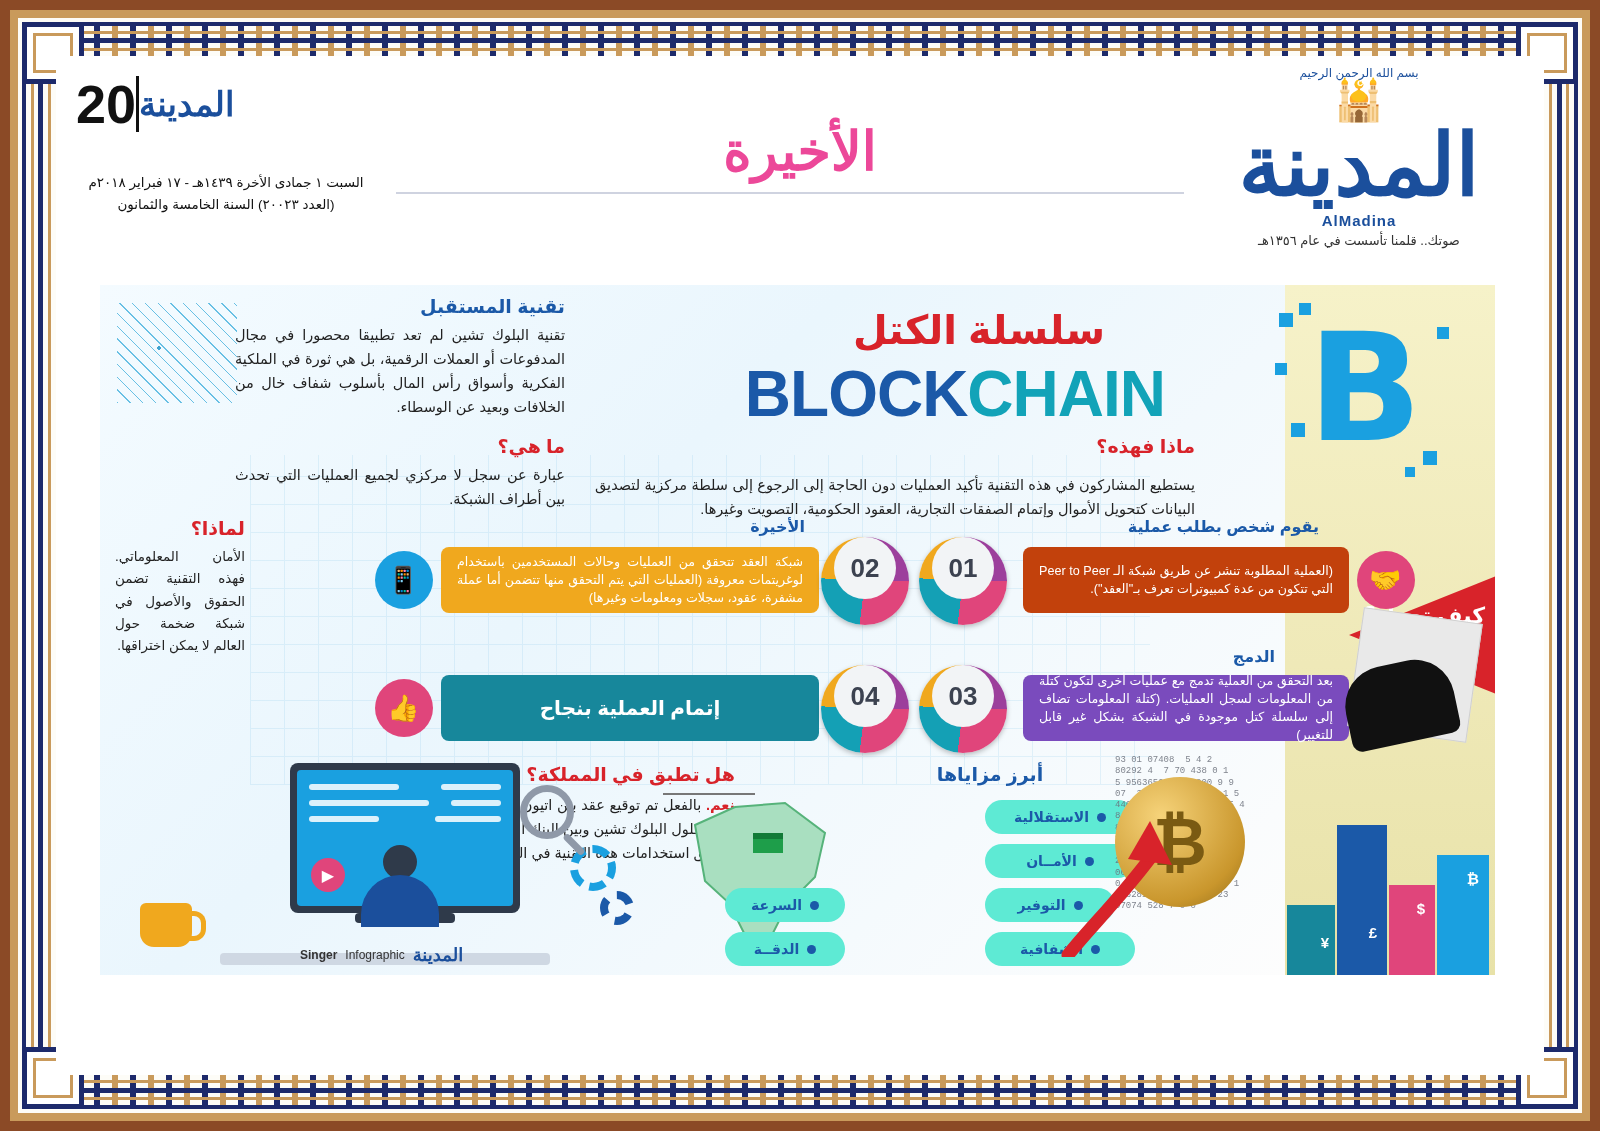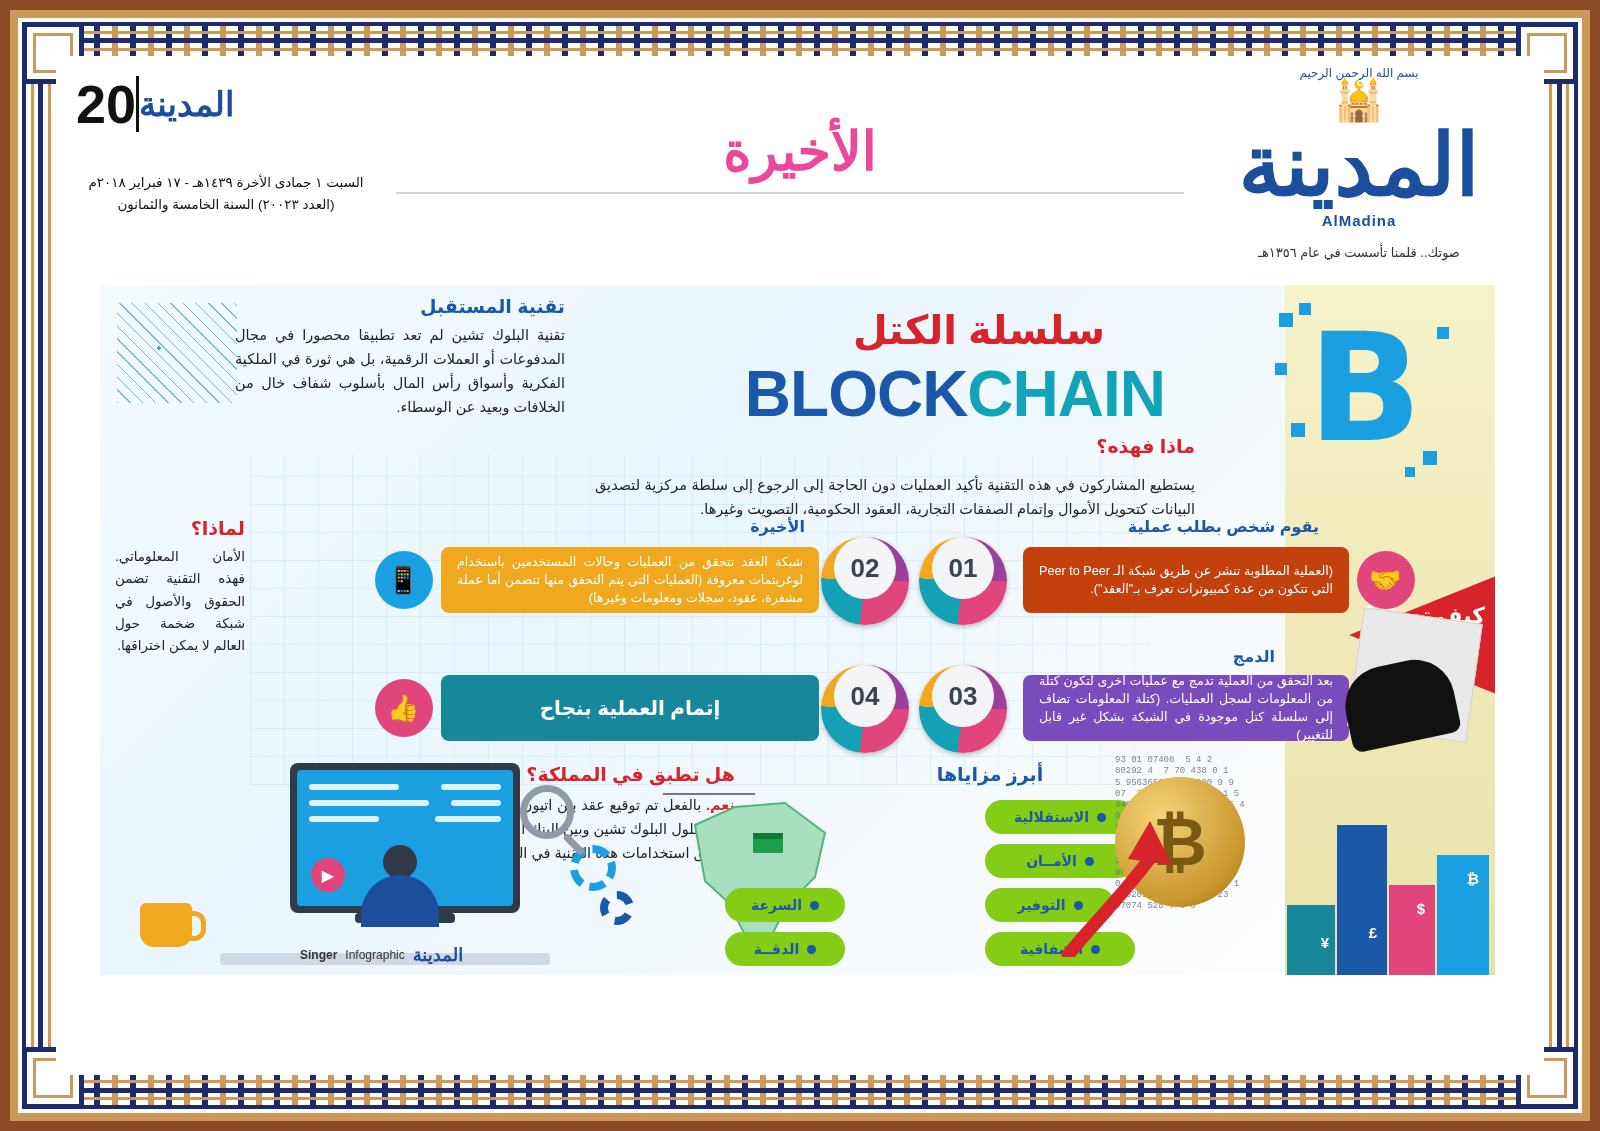--- a/index.html
+++ b/index.html
@@ -37,21 +37,21 @@
   .c-tl{left:22px;top:22px;}
   .c-tr{right:22px;top:22px;}
   .c-bl{left:22px;bottom:22px;}
   .c-br{right:22px;bottom:22px;}
 
   
   .masthead{position:absolute;left:56px;right:56px;top:56px;height:230px;background:#fff;}
   .logo-wrap{position:absolute;right:20px;top:10px;width:330px;height:190px;text-align:center;}
   .logo-ar{font-family:"DejaVu Serif","Liberation Serif",serif;font-size:86px;font-weight:bold;color:#1b4f9c;letter-spacing:-2px;line-height:1.05;}
   .logo-latin{font-size:15px;color:#1b4f9c;font-weight:bold;letter-spacing:1px;margin-top:2px;}
-  .logo-slogan{font-size:13px;color:#333;margin-top:16px;direction:rtl;}
+  .logo-slogan{font-size:13px;color:#333;margin-top:4px;direction:rtl;}
   .logo-mosque{font-size:40px;color:#1e9e4a;line-height:1;}
   .logo-bism{font-size:12px;color:#1b4f9c;}
 
   .page-title{position:absolute;left:50%;transform:translateX(-50%);top:64px;font-family:Liberation Serif, serif;font-size:54px;font-weight:bold;color:#ec4899;}
   .title-rule{position:absolute;left:340px;right:360px;top:136px;height:2px;background:#cfd3e0;}
 
   .issue{position:absolute;left:20px;top:20px;width:300px;height:180px;}
   .issue-row{display:flex;align-items:center;justify-content:flex-start;direction:ltr;}
   .issue-num{font-size:54px;font-weight:bold;color:#111;font-family:"Liberation Sans",sans-serif;line-height:1;}
   .issue-bar{width:3px;height:56px;background:#111;}
@@ -102,21 +102,21 @@
   .howbadge .tri{position:absolute;inset:0;background:#d8232a;clip-path:polygon(100% 0,100% 100%,0 50%);}
   .howbadge span{position:absolute;right:14px;top:26px;color:#fff;font-weight:bold;font-size:22px;line-height:1.35;text-align:right;}
 
   .apply{position:absolute;right:760px;top:478px;width:360px;}
   .map{position:absolute;right:650px;top:500px;width:170px;height:170px;}
   .map svg{width:100%;height:100%;}
   .leader{position:absolute;right:740px;top:508px;width:92px;height:2px;background:#777;}
 
   .merits{position:absolute;right:360px;top:478px;width:290px;}
   .merit-grid{position:relative;margin-top:10px;height:180px;}
-  .mchip{position:absolute;height:34px;border-radius:17px;background:#84cc16;display:flex;align-items:center;justify-content:center;gap:8px;
+  .mchip{position:absolute;height:34px;border-radius:17px;background:#5eead4;display:flex;align-items:center;justify-content:center;gap:8px;
      font-size:14px;color:#1b59a8;font-weight:bold;padding:0 14px;}
   .mchip b{width:9px;height:9px;border-radius:50%;background:#1b59a8;display:inline-block;}
 
   .coin{position:absolute;right:250px;top:492px;width:130px;height:130px;border-radius:50%;
     background:radial-gradient(circle at 35% 30%,#f6d37a,#c9962c 70%,#8e6a18);
     display:flex;align-items:center;justify-content:center;color:#7a5a12;font-size:66px;font-weight:bold;}
   .digits{position:absolute;right:150px;top:470px;width:230px;height:130px;font-family:"Liberation Mono","DejaVu Sans Mono",monospace;
     font-size:9px;color:#6a6f7a;line-height:1.25;direction:ltr;opacity:.85;}
 
   .monitor{position:absolute;left:190px;top:478px;width:230px;height:150px;background:#2f3a4a;border-radius:8px;padding:7px;}
@@ -218,20 +218,24 @@
 
     <div class="brand-ar">سلسلة الكتل</div>
     <div class="brand-en"><span>BLOCK</span><span class="teal">CHAIN</span></div>
 
     <div class="face"></div>
     <div class="future">
       <div class="h-blue">تقنية المستقبل</div>
       <div class="body-txt" style="margin-top:6px">تقنية البلوك تشين لم تعد تطبيقا محصورا في مجال المدفوعات أو العملات الرقمية، بل هي ثورة في الملكية الفكرية وأسواق رأس المال بأسلوب شفاف خال من الخلافات وبعيد عن الوسطاء.</div>
     </div>
 
+    <div class="whatis">
+      <div class="h-red">ما هي؟</div>
+      <div class="body-txt" style="margin-top:6px">عبارة عن سجل لا مركزي لجميع العمليات التي تحدث بين أطراف الشبكة.</div>
+    </div>
 
     <div class="howworks">
       <div class="h-red">ماذا فهذه؟</div>
       <div class="body-txt" style="margin-top:16px">يستطيع المشاركون في هذه التقنية تأكيد العمليات دون الحاجة إلى الرجوع إلى سلطة مركزية لتصديق البيانات كتحويل الأموال وإتمام الصفقات التجارية، العقود الحكومية، التصويت وغيرها.</div>
     </div>
 
     <div class="why">
       <div class="h-red">لماذا؟</div>
       <div class="body-txt" style="margin-top:6px;font-size:13.5px">الأمان المعلوماتي. فهذه التقنية تضمن الحقوق والأصول في شبكة ضخمة حول العالم لا يمكن اختراقها.</div>
     </div>

